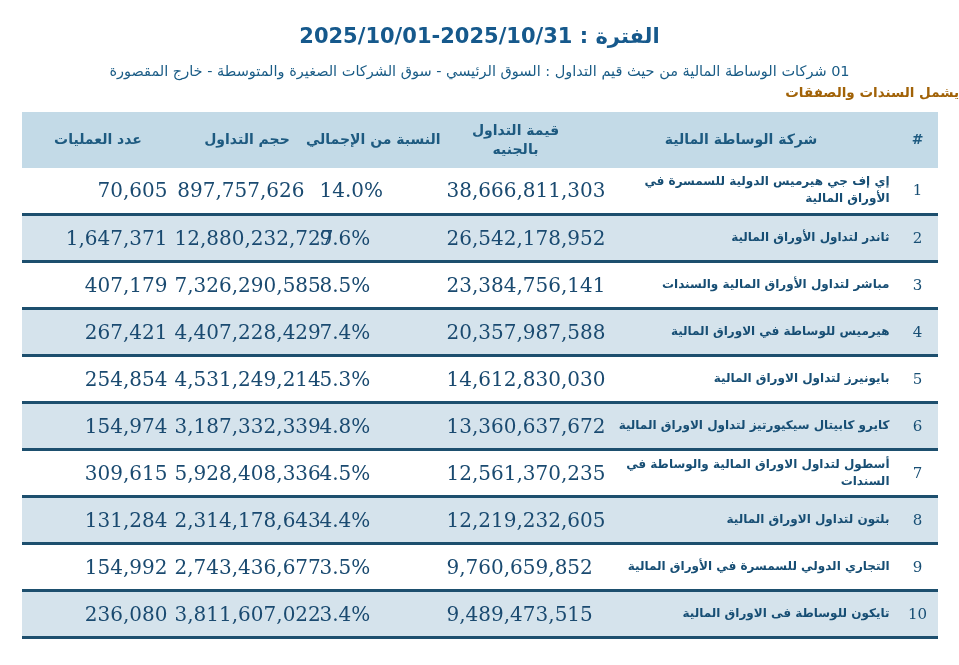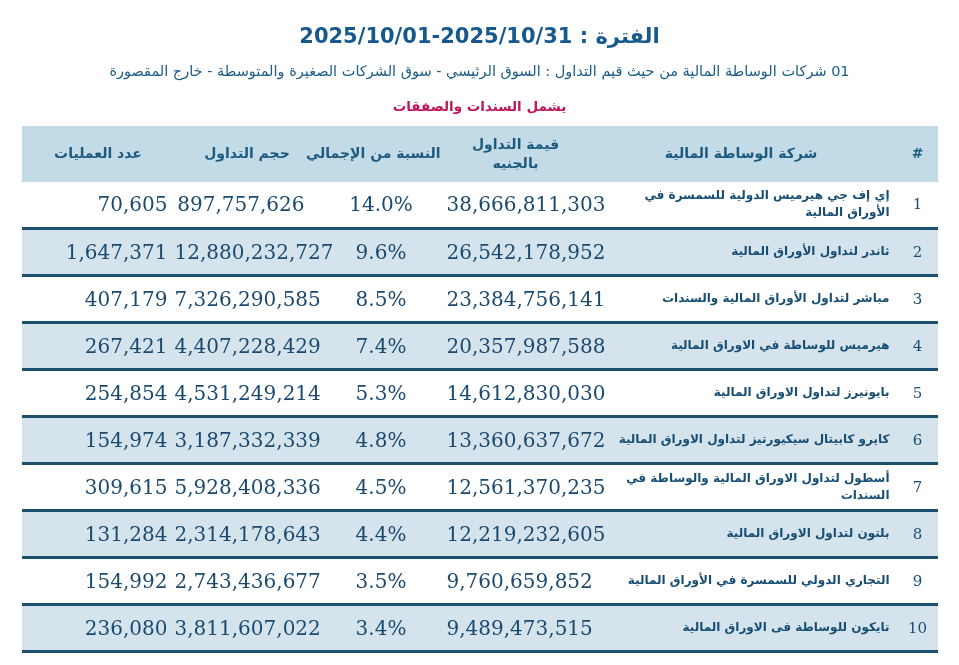--- a/index.html
+++ b/index.html
@@ -20,25 +20,24 @@
   .subtitle {
     margin-top:14px;
     text-align:center;
     font-size:14.5px;
     font-weight:normal;
     color:#1a5c86;
     padding:0 60px;
     line-height:1.35;
   }
   .subtitle2 {
-    text-align:center;
     font-size:13.5px;
     font-weight:bold;
-    color:#be185d;
-    margin-top:16px;
+    color:#a16207;
+    margin-top:2px;
   }
   table.broker-table {
     margin:12px auto 0 auto;
     width:916px;
     border-collapse:collapse;
     table-layout:fixed;
   }
   col.c-rank { width:40px; }
   col.c-company { width:313px; }
   col.c-value { width:138px; }
@@ -85,21 +84,21 @@
   }
   td.num {
     font-family:"DejaVu Serif","Liberation Serif",serif;
     font-size:20px;
     text-align:left;
     direction:ltr;
     color:#1a4a70;
   }
   
   td.num.value   { padding-left:0;  padding-right:12px; }
-  td.num.percent { padding-left:0;  padding-right:4px;  text-align:center; }
+  td.num.percent { padding-left:0;  padding-right:4px;  text-align:left; }
   td.num.volume  { padding-left:0;  padding-right:15px; text-align:right; }
   td.num.ops     { padding-left:0;  padding-right:7px;  text-align:right; }
 </style>
 </head>
 <body>
 
 <div class="page-title">الفترة : 2025/10/31-2025/10/01</div>
 <div class="subtitle">01 شركات الوساطة المالية من حيث قيم التداول : السوق الرئيسي - سوق الشركات الصغيرة والمتوسطة - خارج المقصورة</div>
 <div class="subtitle2">يشمل السندات والصفقات</div>
 

